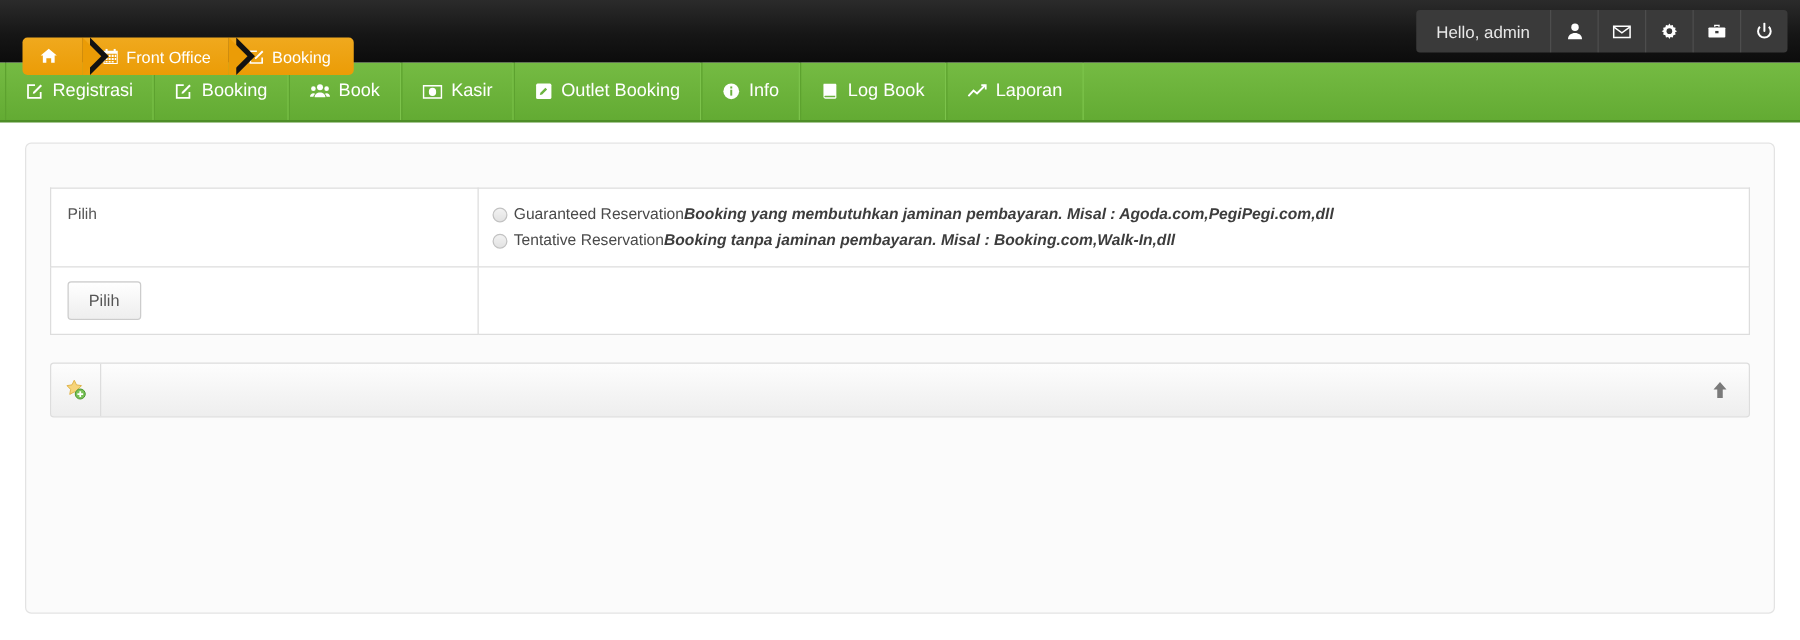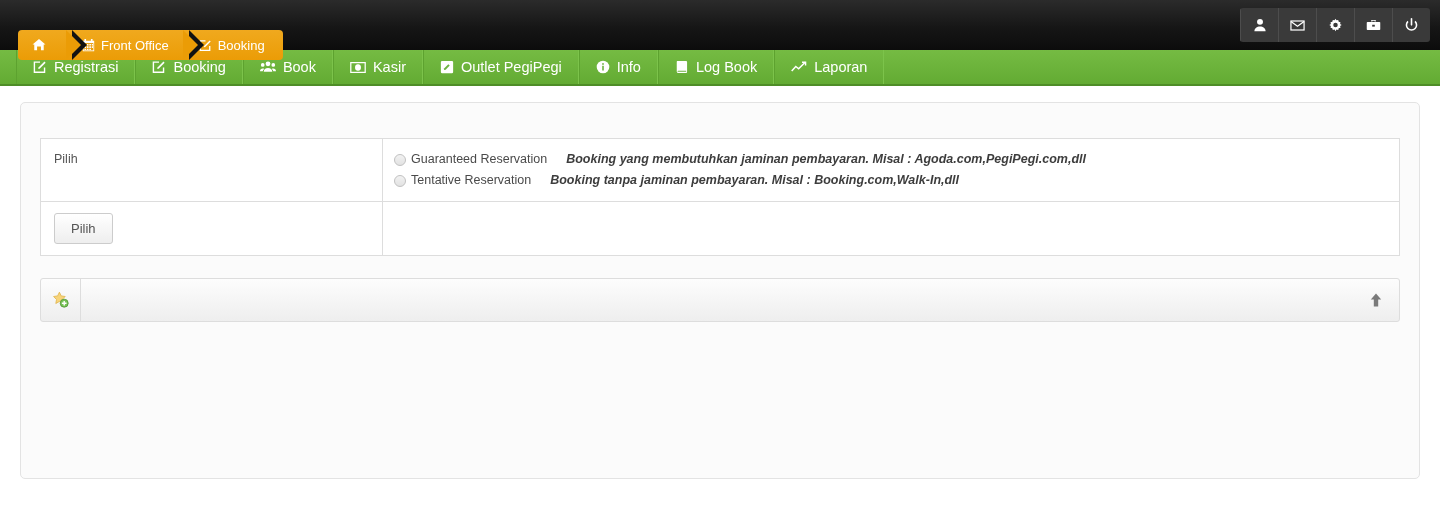--- a/index.html
+++ b/index.html
@@ -87,26 +87,26 @@
   .user-btn {
     width: 38px;
     display: flex; align-items: center; justify-content: center;
     border-left: 1px solid #4d4d4d;
     color: #ffffff;
   }
   .user-btn svg { display: block; }
 
   
   .navbar {
-    height: 36px;
+    height: 48px;
     background: linear-gradient(to bottom, #75bb43 0%, #63ab33 100%);
     border-bottom: 2px solid #4e8d27;
     display: flex;
     align-items: stretch;
-    padding-left: 16px;
+    padding-left: 4px;
   }
   .nav-item {
     display: flex;
     align-items: center;
     gap: 7px;
     padding: 0 16px;
     color: #ffffff;
     font-size: 14.5px;
     border-right: 1px solid #7cc34b;
     border-left: 1px solid #5da22f;
@@ -184,21 +184,21 @@
   }
   .radio-row:last-child { margin-bottom: 0; }
   .radio {
     width: 12px; height: 12px;
     border-radius: 50%;
     border: 1px solid #c2c2c2;
     background: linear-gradient(to bottom, #f2f2f2, #e2e2e2);
     margin-right: 5px;
     flex: none;
   }
-  .radio-label { margin-right: 19px; }
+  .radio-label { margin-right: 0; }
   .radio-desc {
     font-weight: bold;
     font-style: italic;
     color: #3d3d3d;
   }
 
   .btn-pilih {
     display: inline-block;
     padding: 7px 16px;
     font-size: 13px;
@@ -264,20 +264,21 @@
         <svg width="13" height="13" viewBox="0 0 16 16" fill="none" stroke="#ffffff" stroke-width="1.6">
           <path d="M13.2 8.6V14H1.6V2.4H8"></path>
           <path d="M6 10.3l1.6-.35L14.4 3.1l-1.3-1.3L6.3 8.6z" fill="#ffffff" stroke="none"></path>
         </svg>
       </span>
       <span>Booking</span>
     </div>
   </div>
 
   <div class="userbar">
+    <div class="user-hello">Hello, admin</div>
 
     <div class="user-btn">
       <span>
         <svg width="14" height="14" viewBox="0 0 16 16" fill="#ffffff">
           <circle cx="8" cy="4.4" r="3.4"></circle>
           <path d="M1.6 15.2c0-3.6 2.9-5.6 6.4-5.6s6.4 2 6.4 5.6z"></path>
         </svg>
       </span>
     </div>
 
@@ -366,21 +367,21 @@
     <span>Kasir</span>
   </div>
 
   <div class="nav-item">
     <span class="ni">
       <svg width="14" height="14" viewBox="0 0 16 16" fill="#ffffff">
         <rect x="1" y="1" width="14" height="14" rx="1.4"></rect>
         <path d="M4.4 11.5l.5-2.1 4.6-4.6 1.6 1.6-4.6 4.6z" fill="#6cb33f"></path>
       </svg>
     </span>
-    <span>Outlet PegiPegi</span>
+    <span>Outlet Booking</span>
   </div>
 
   <div class="nav-item">
     <span class="ni">
       <svg width="14" height="14" viewBox="0 0 16 16" fill="#ffffff">
         <circle cx="8" cy="8" r="7.2"></circle>
         <rect x="7.1" y="6.6" width="1.8" height="5.4" fill="#6cb33f"></rect>
         <rect x="7.1" y="3.6" width="1.8" height="1.9" fill="#6cb33f"></rect>
       </svg>
     </span>

